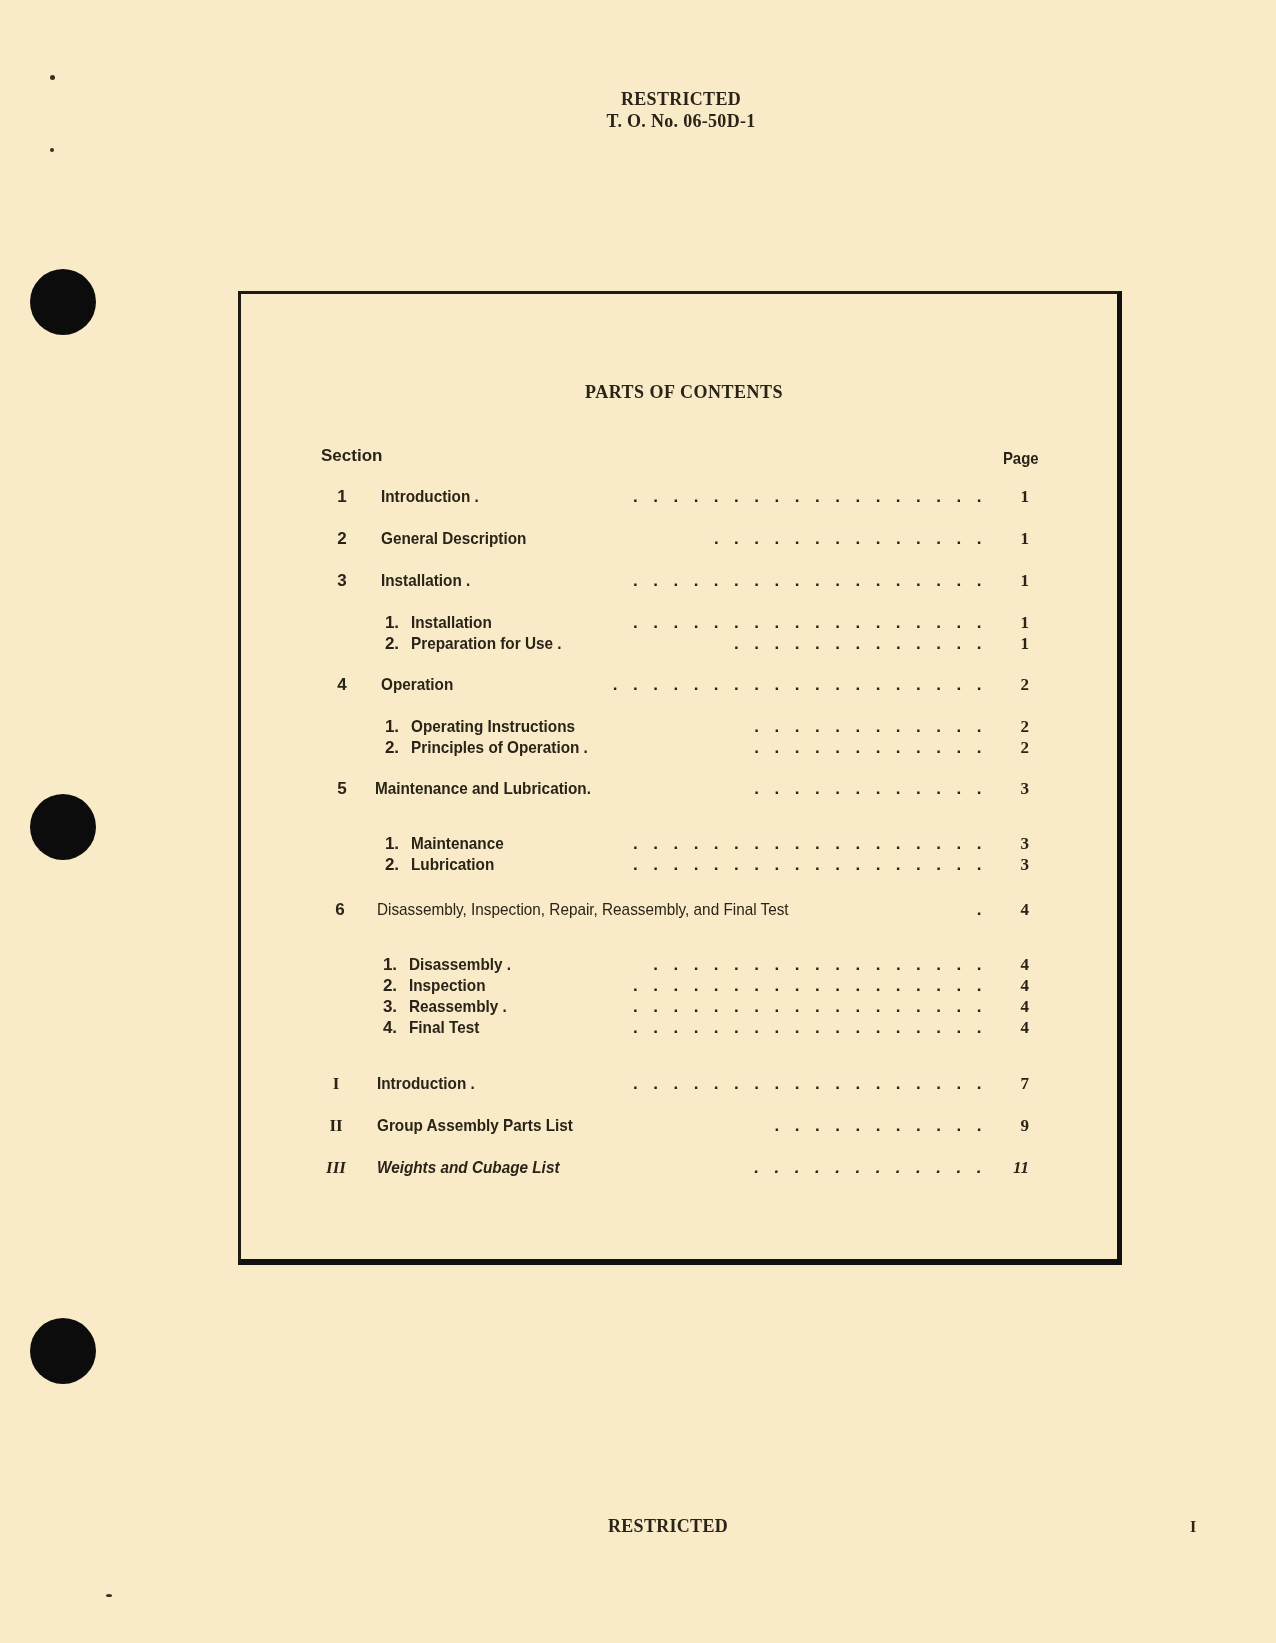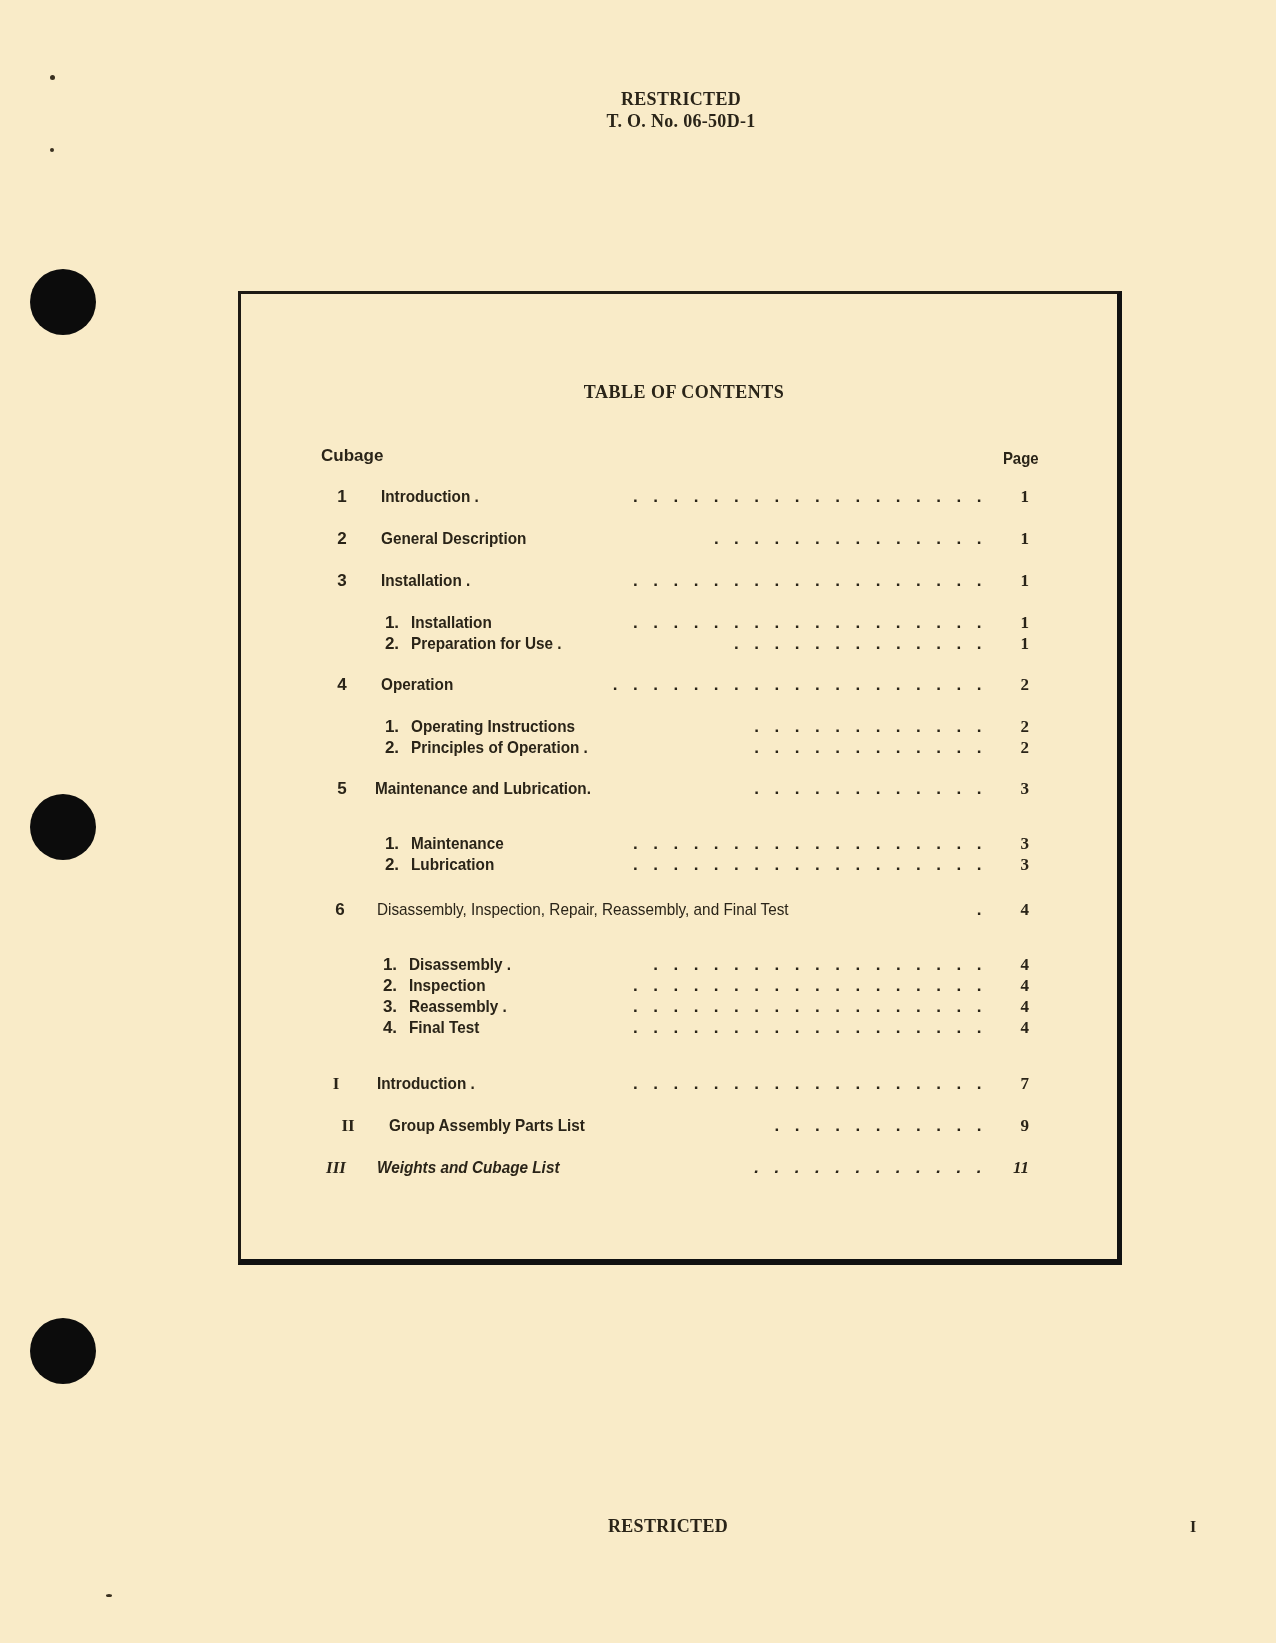--- a/index.html
+++ b/index.html
@@ -40,22 +40,22 @@
 <div class="speck" style="left:50px;top:75px;width:5px;height:5px;"></div>
 <div class="speck" style="left:50px;top:148px;width:4px;height:4px;"></div>
 <div class="speck" style="left:106px;top:1594px;width:6px;height:3px;"></div>
 
 <div class="hdr">
   <div>RESTRICTED</div>
   <div>T. O. No. 06-50D-1</div>
 </div>
 
 <div class="box">
-  <div class="toc-title">TABLE OF CONTENTS</div>
-  <div class="col-section">Cubage</div>
+  <div class="toc-title">PARTS OF CONTENTS</div>
+  <div class="col-section">Section</div>
   <div class="col-page">Page</div>
 
   <div class="row" style="top:193px;">
     <span class="num" style="left:86px;">1</span>
     <span class="lbl" style="left:140px;">Introduction .</span>
     <span class="dots" style="left:290px;">..................</span>
     <span class="pg">1</span>
   </div>
   <div class="row" style="top:235px;">
     <span class="num" style="left:86px;">2</span>
@@ -148,21 +148,21 @@
     <span class="pg">4</span>
   </div>
 
 
   <div class="row" style="top:780px;">
     <span class="num" style="left:80px;font-family:'Liberation Serif',serif;">I</span>
     <span class="lbl" style="left:136px;">Introduction .</span>
     <span class="dots" style="left:290px;">..................</span>
     <span class="pg">7</span>
   </div>
-  <div class="row" style="top:822px;margin-left:12px;">
+  <div class="row" style="top:822px;">
     <span class="num" style="left:80px;font-family:'Liberation Serif',serif;">II</span>
     <span class="lbl" style="left:136px;">Group Assembly Parts List</span>
     <span class="dots" style="left:420px;">...........</span>
     <span class="pg">9</span>
   </div>
   <div class="row" style="top:864px;font-style:italic;">
     <span class="num" style="left:80px;font-family:'Liberation Serif',serif;">III</span>
     <span class="lbl" style="left:136px;">Weights and Cubage List</span>
     <span class="dots" style="left:400px;">............</span>
     <span class="pg">11</span>

